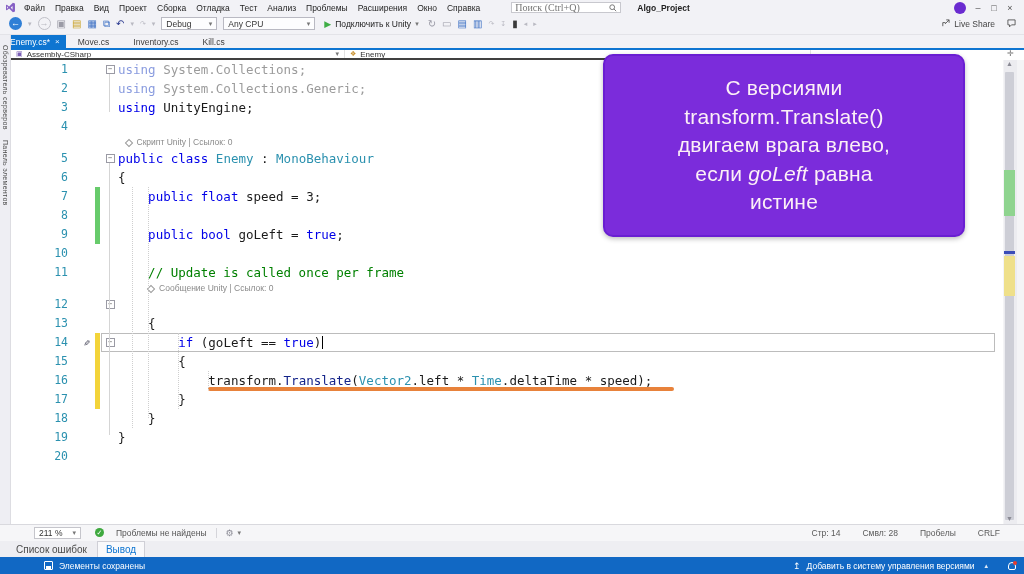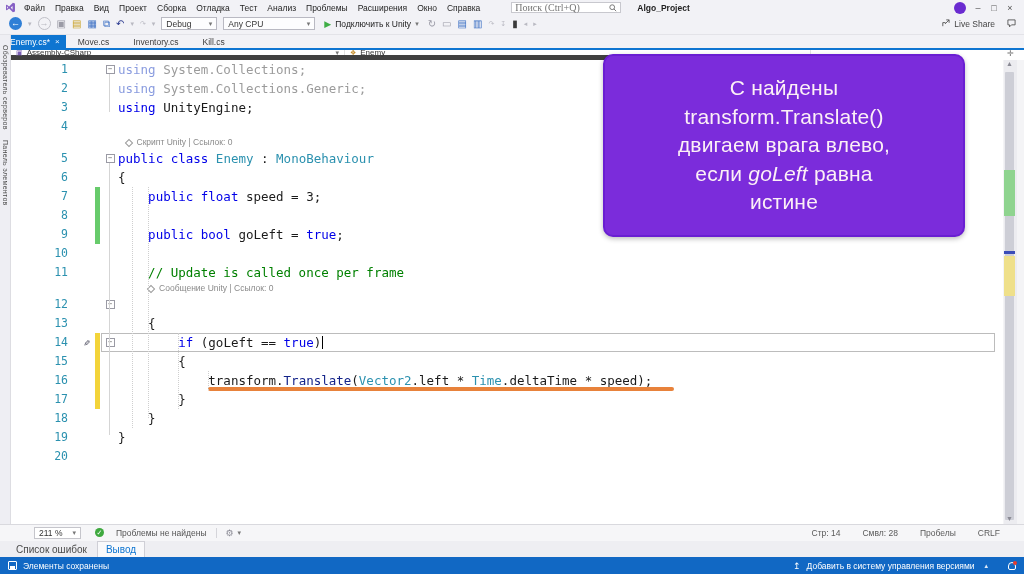--- a/index.html
+++ b/index.html
@@ -36,21 +36,21 @@
   .liveshare{display:flex;align-items:center;gap:4px;margin-left:auto;color:#444;}
 
   
   .tabrow{position:absolute;left:0;top:35px;width:1024px;height:13px;background:var(--chrome);display:flex;padding-left:4px;}
   .tabline{position:absolute;left:0;top:48px;width:1024px;height:2px;background:var(--accent);}
   .tab{display:flex;align-items:center;height:13px;padding:0 12px;font-size:8.5px;color:#3c3c3c;}
   .tab.active{background:var(--accent);color:#fff;padding:0 6px;}
   .tab .tclose{margin-left:5px;font-size:8px;color:#e8f2ff;}
 
   
-  .breadcrumb{position:absolute;left:11px;top:50px;width:800px;height:11px;background:#fff;border-bottom:6px solid #404040;display:flex;font-size:8px;color:#333;}
+  .breadcrumb{position:absolute;left:11px;top:50px;width:800px;height:11px;background:#fff;border-bottom:3px solid #404040;display:flex;font-size:8px;color:#333;}
   .bc-seg{display:flex;align-items:center;gap:4px;padding:0 5px;border-right:1px solid #e2e2e2;}
   .bc-seg.first{width:334px;justify-content:space-between;}
   .bc-ico{font-size:7px;color:#7a5fb5;} .bc-ico.gold{color:#c78f2c;}
   .bc-left{display:flex;align-items:center;gap:4px;}
 
   
   .sidestrip{position:absolute;left:0;top:35px;width:11px;height:489px;background:#eeeef3;border-right:1px solid #dddde2;}
   .striplabel{writing-mode:vertical-rl;font-size:7px;color:#4a4a4a;margin:10px 0 0 1.5px;letter-spacing:.3px;}
 
   
@@ -92,21 +92,21 @@
   .gear{color:#8a8a94;font-size:9px;}
   .docinfo{margin-left:auto;display:flex;gap:22px;color:#5a5a5a;padding-right:14px;}
 
   
   .panelrow{position:absolute;left:0;top:541px;width:1024px;height:16px;background:#eeeef2;display:flex;align-items:flex-end;padding-left:8px;gap:2px;}
   .ptab{font-size:10px;color:#4a4a4a;padding:2px 8px;}
   .ptab.active{background:#f9f9fb;border:1px solid #cfcfd6;border-bottom:none;color:var(--accent);}
 
   
   .statusbar{position:absolute;left:0;top:557px;width:1024px;height:17px;background:var(--statusblue);color:#fff;display:flex;align-items:center;font-size:8.5px;padding:0 8px;}
-  .sb-left{display:flex;align-items:center;gap:6px;}
+  .sb-left{display:flex;align-items:center;gap:6px;margin-left:36px;}
   .saveico{width:9px;height:9px;border:1px solid #fff;border-radius:1px;position:relative;}
   .saveico::after{content:"";position:absolute;left:1px;bottom:0;width:5px;height:3px;background:#fff;}
   .sb-right{margin-left:auto;display:flex;align-items:center;gap:6px;}
   .bell{width:8px;height:8px;border:1.3px solid #fff;border-radius:50% 50% 2px 2px;position:relative;margin-left:14px;}
   .bell::after{content:"";position:absolute;right:-2px;top:-2px;width:4px;height:4px;border-radius:50%;background:#e23b2e;}
 
   
   .callout{position:absolute;left:603px;top:54px;width:362px;height:183px;background:var(--callout);border:2px solid var(--calloutborder);border-radius:10px;box-shadow:0 2px 5px rgba(0,0,0,.25);display:flex;flex-direction:column;align-items:center;justify-content:center;color:#fcf0f6;font-size:21px;line-height:28.5px;font-weight:500;letter-spacing:.2px;}
   .callout .iseg{font-style:italic;}
 
@@ -465,20 +465,20 @@
     </span>
     <span class="sb-right">
       <span style="font-size:9px;">↥</span>
       <span>Добавить в систему управления версиями</span>
       <span class="caret" style="color:#dce9f8;">▴</span>
       <span class="bell"></span>
     </span>
   </div>
 
   <div class="callout" id="callout">
-      <div><span>С найдены</span></div>
+      <div><span>С версиями</span></div>
       <div><span>transform.Translate()</span></div>
       <div><span>двигаем врага влево,</span></div>
       <div><span>если </span><span class="iseg">goLeft</span><span> равна</span></div>
       <div><span>истине</span></div>
     </div>
 
 </div>
 
 </body></html>

